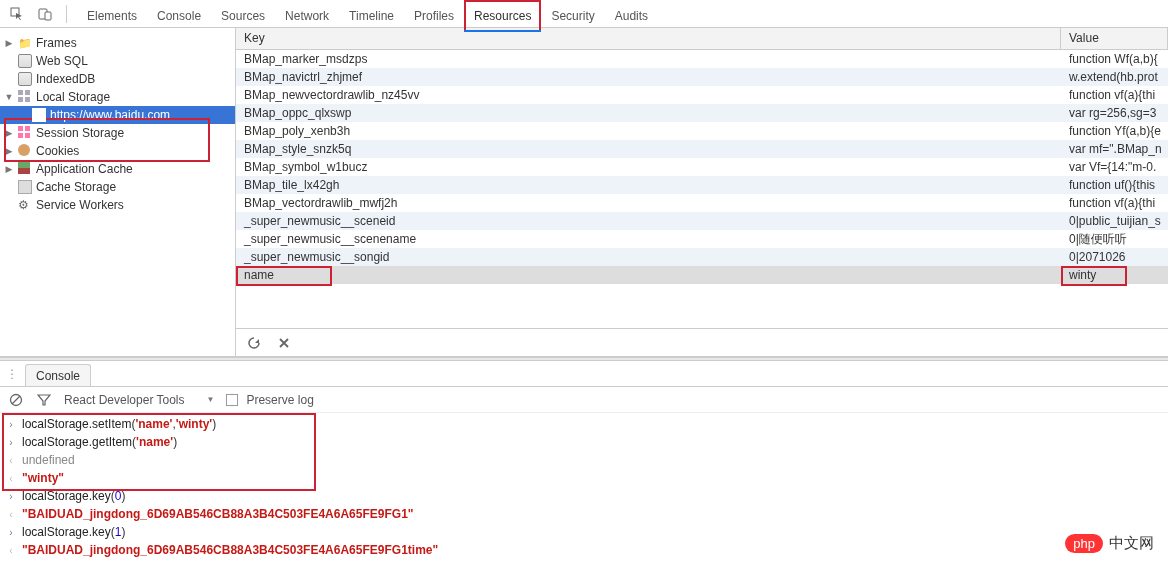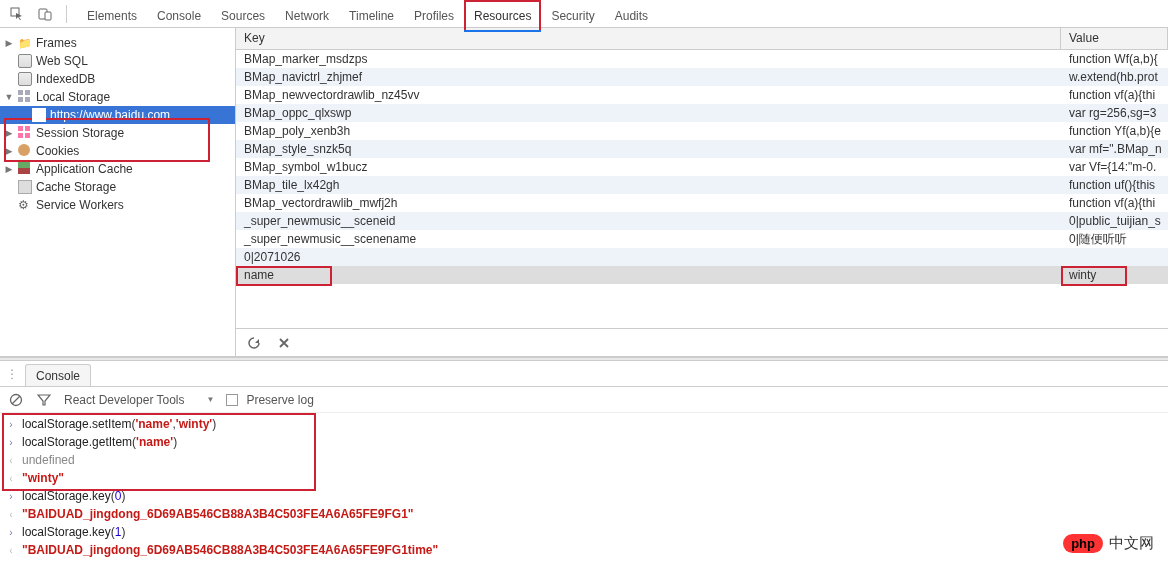--- a/index.html
+++ b/index.html
@@ -83,21 +83,21 @@
 .code { font-family: Menlo, Consolas, monospace; white-space: pre; }
 .tok-obj { color:#222; }
 .tok-method { color:#222;margin-top:18px; }
 .tok-str { color:#c41a16;font-weight:bold; }
 .tok-num { color:#1c00cf; }
 .tok-undef { color:#888; }
 .cd-box { position:absolute; border:2px solid #c23; pointer-events:none; }
 
 
 .watermark { position: fixed; right: 14px; bottom: 8px; display:flex; align-items:center; gap:6px; font-family: sans-serif; }
-.wm-badge { background:#f33; color:#000000; font-weight:bold; border-radius:10px; padding:2px 8px; font-size:13px; }
+.wm-badge { background:#f33; color:#ffffff; font-weight:normal; border-radius:10px; padding:2px 8px; font-size:13px; }
 .wm-text { color:#333; font-size:15px; }
 </style>
 </head>
 <body>
 
 <div class="top-toolbar">
   <div class="tt-icon">
     <svg width="14" height="14" viewBox="0 0 14 14">
         <rect x="1" y="1" width="8" height="8" fill="none" stroke="#666"></rect>
         <path d="M6 6 L12 9 L9 10 L11 13 L10 13 L8 10 L6 12 Z" fill="#666"></path>
@@ -221,20 +221,21 @@
         </div>
         <div class="st-row">
           <div class="col col-key">_super_newmusic__sceneid</div>
           <div class="col col-val">0|public_tuijian_s</div>
         </div>
         <div class="st-row">
           <div class="col col-key">_super_newmusic__scenename</div>
           <div class="col col-val">0|随便听听</div>
         </div>
         <div class="st-row">
+          <div class="col col-key">_super_newmusic__songid</div>
           <div class="col col-val">0|2071026</div>
         </div>
         <div class="st-row selected">
           <div class="col col-key">name</div>
           <div class="col col-val">winty</div>
         </div>
         <div class="st-box" id="st-box-key" style="top: 216px; left: 0px; width: 96px; height: 20px;"></div>
       <div class="st-box" id="st-box-val" style="top: 216px; left: 825px; width: 66px; height: 20px;"></div>
     </div>
     <div class="st-toolbar">

